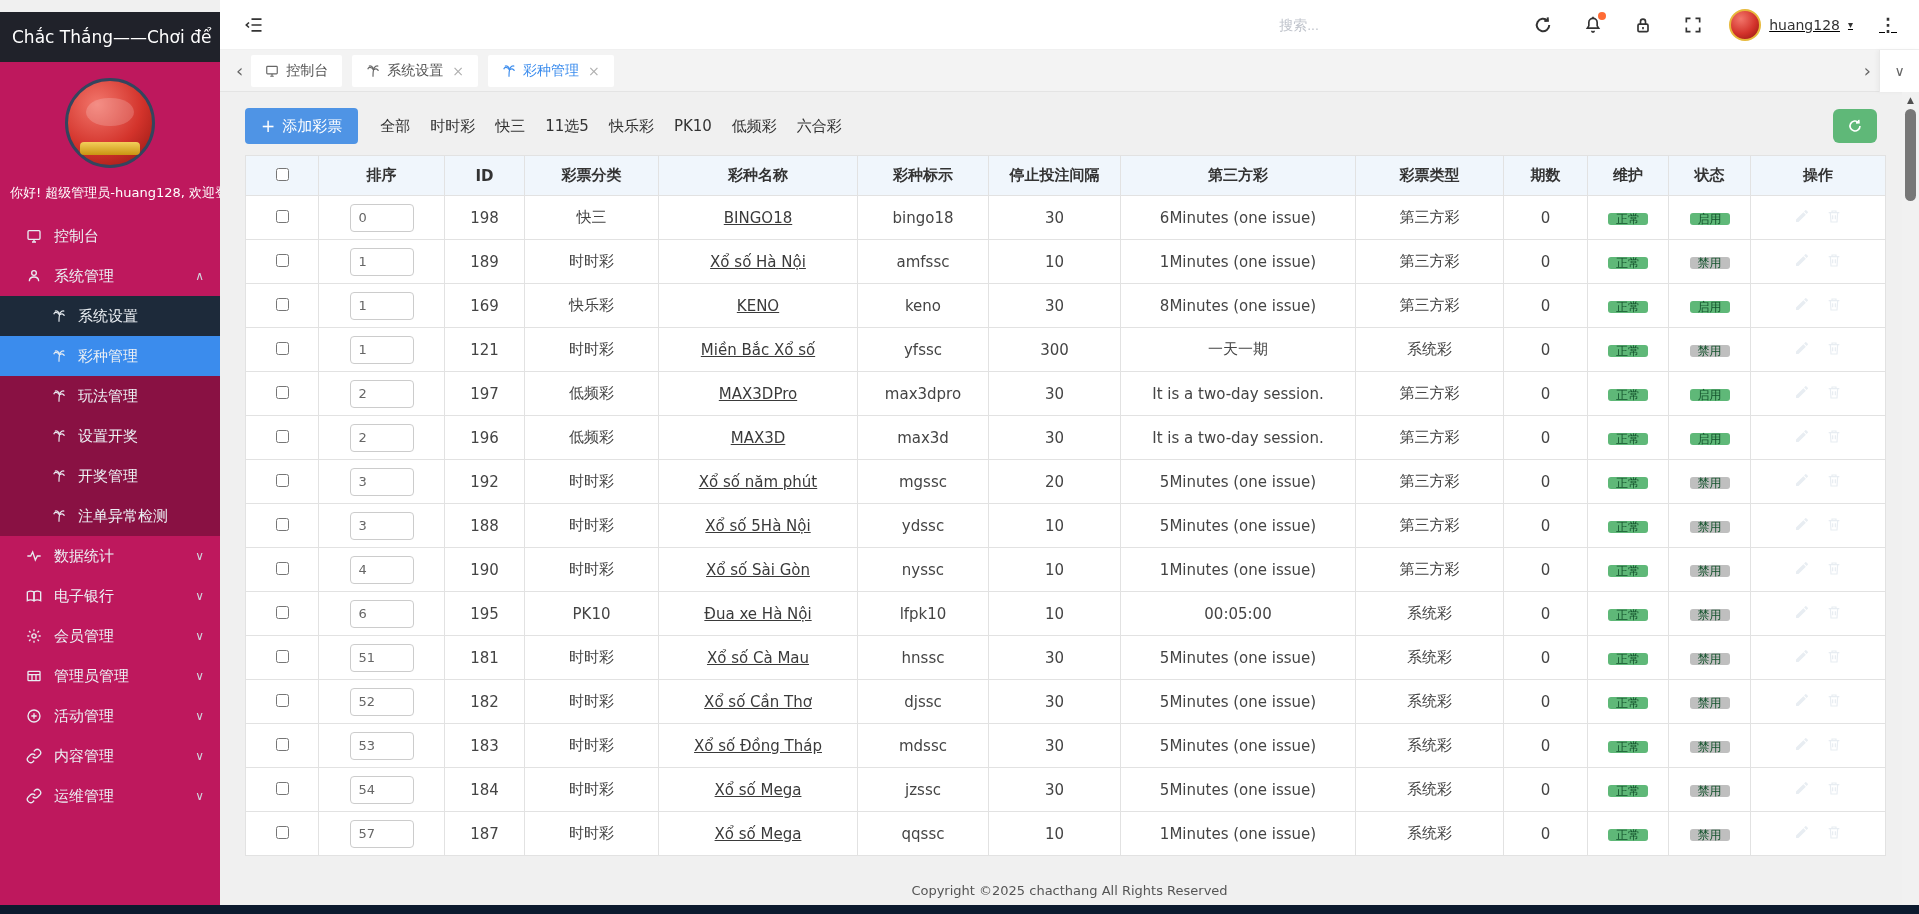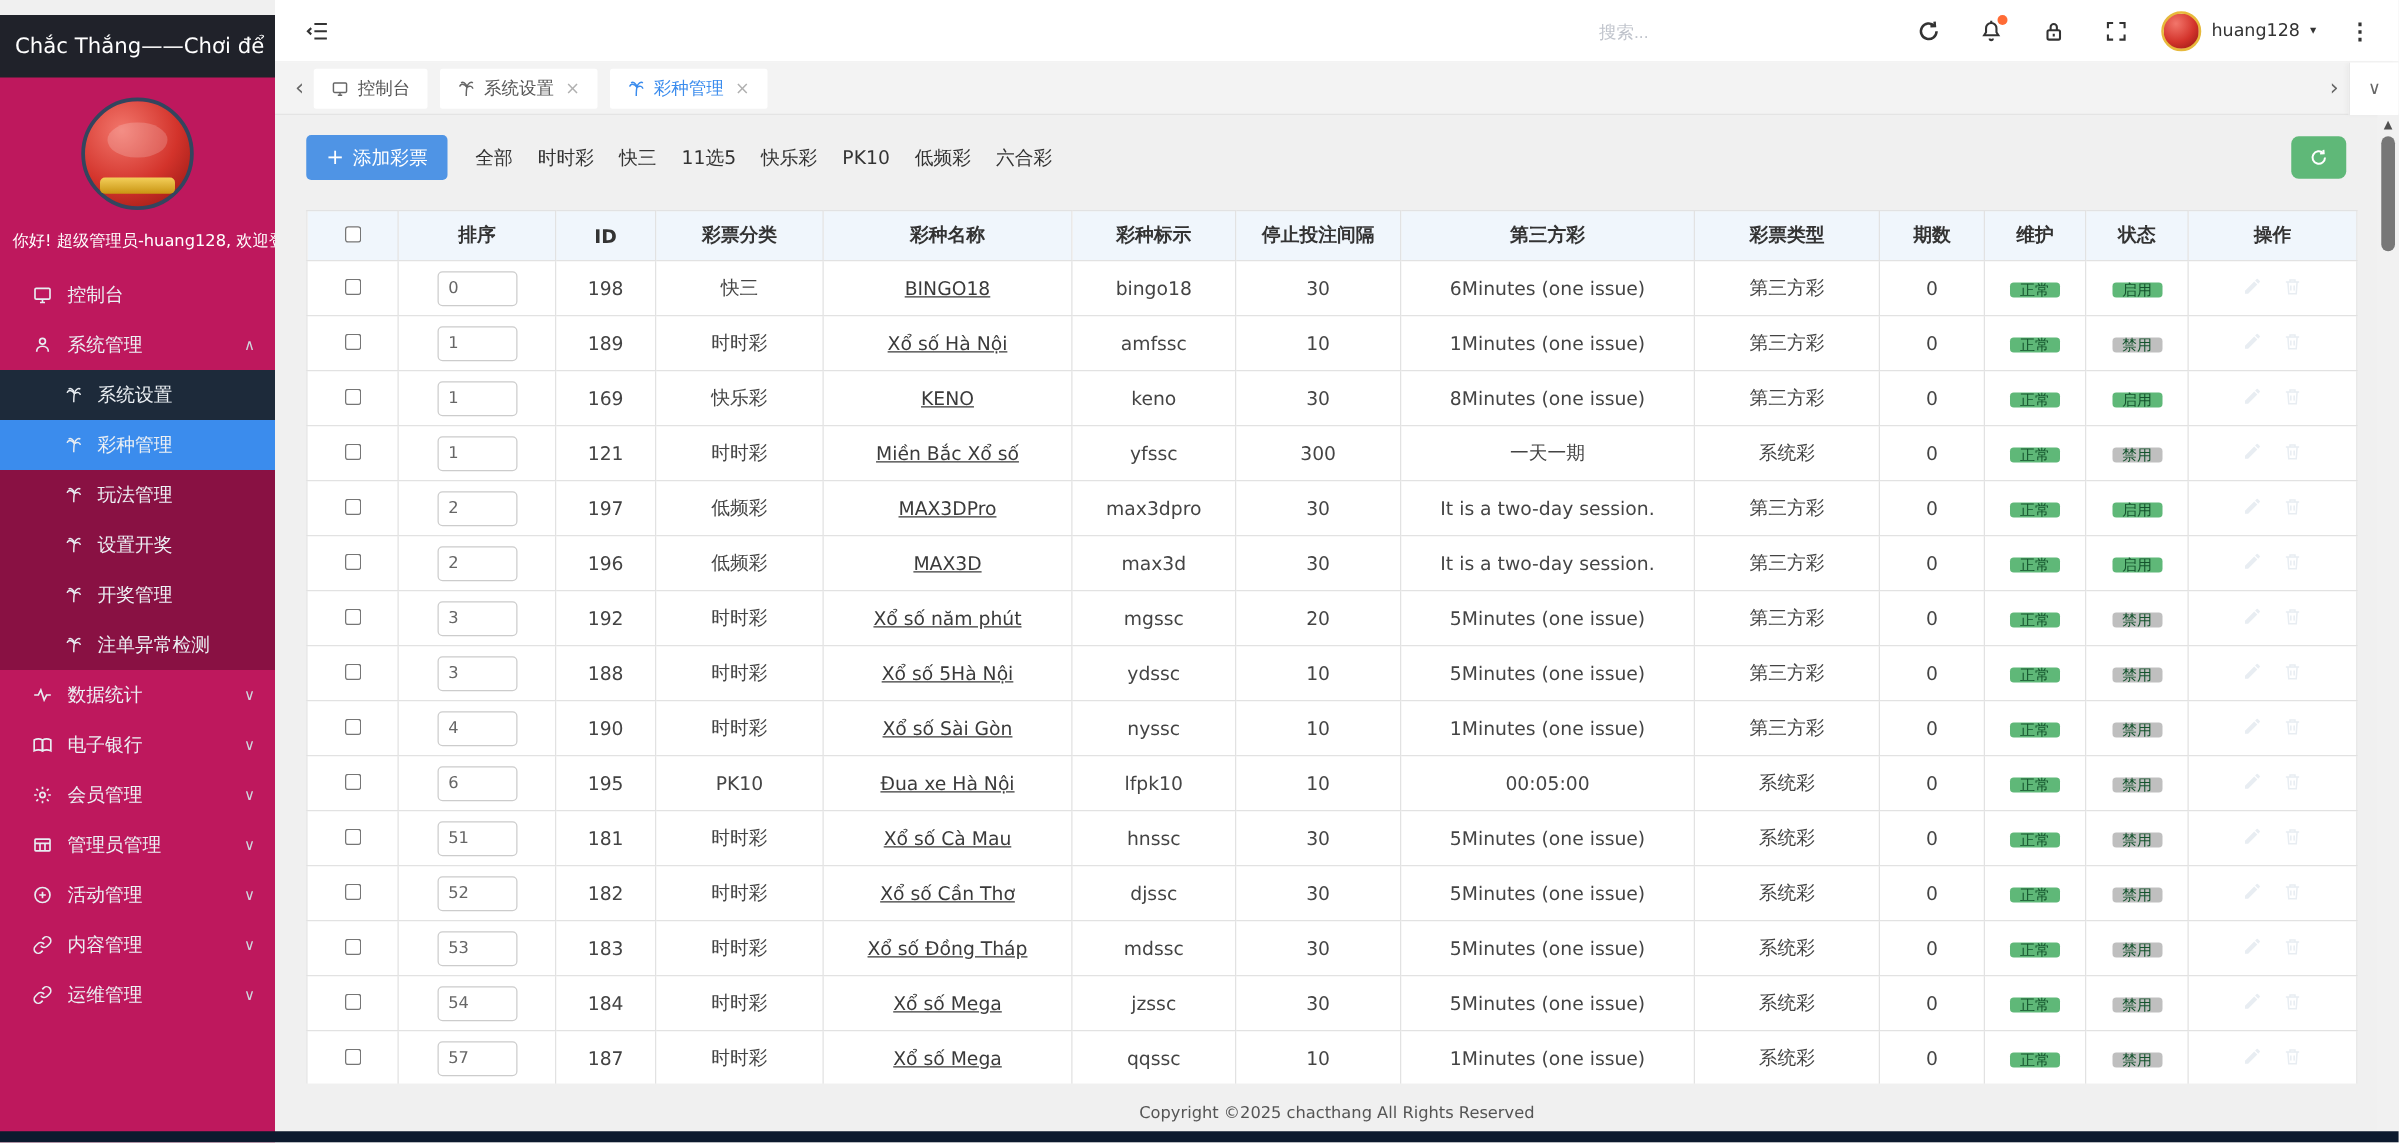--- a/index.html
+++ b/index.html
@@ -35,21 +35,21 @@
   .main { position:absolute; left:220px; right:0; top:0; bottom:0; display:flex; flex-direction:column; }
 
   .topbar { height:50px; background:#fff; display:flex; align-items:center; padding:0 18px 0 20px;
     border-bottom:1px solid #f0f0f0; flex:0 0 auto;justify-content:center; }
   .topbar .ic { color:#333; width:20px; height:20px; }
   .icon-btn { background:none; border:none; cursor:pointer; display:flex; align-items:center;
     position:relative; padding:4px; }
   .spacer { flex:1; }
   .search { border:none; outline:none; font-size:14px; color:#333; width:180px; margin-right:70px; }
   .search::placeholder { color:#c0c4cc; }
-  .right-group { display:flex; align-items:center; gap:22px; }
+  .right-group { display:flex; align-items:center; gap:22px;text-decoration:underline; }
   .bell-dot { position:absolute; top:1px; right:1px; width:8px; height:8px; border-radius:50%; background:#ff6b35; }
   .user { display:flex; align-items:center; gap:8px; cursor:pointer; }
   .avatar { width:32px; height:32px; border-radius:50%; border:2px solid #e7b93c;
     background:radial-gradient(circle at 35% 28%, #f2766b 0%, #d3332b 55%, #8f1410 100%); }
   .username { font-size:14px; color:#333; }
   .user .caret { font-size:10px; color:#333; }
   .kebab { font-size:18px; color:#333; font-weight:bold; }
 
   
   .tabbar { height:42px; background:#f3f3f3; border-bottom:1px solid #e4e4e4; display:flex;
@@ -72,21 +72,21 @@
   .add-btn { background:#4f94e5; color:#fff; border:none; border-radius:4px; height:36px;
     padding:0 16px; font-size:15px; display:flex; align-items:center; gap:7px; cursor:pointer;
     font-family:inherit; }
   .add-btn .plus { font-size:17px; }
   .filters { display:flex; align-items:center; gap:20px; margin-left:22px; }
   .filter { font-size:15px; color:#333; cursor:pointer; }
   .refresh-btn { margin-left:auto; width:44px; height:34px; background:#5FB878; border:none;
     border-radius:6px; color:#fff; display:flex; align-items:center; justify-content:center; cursor:pointer; }
   .refresh-btn .ic { width:16px; height:16px; color:#fff; }
 
-  table { width:100%; border-collapse:collapse; table-layout:fixed; background:#fff; margin-top:24px; }
+  table { width:100%; border-collapse:collapse; table-layout:fixed; background:#fff; margin-top:11px; }
   th,td { border:1px solid #e2e2e2; text-align:center; font-size:15px; color:#444;
     overflow:hidden; white-space:nowrap; }
   thead th { background:#f0f6fc; height:40px; font-weight:bold; color:#333; }
   tbody td { height:44px; }
   .sort-input { width:64px; height:28px; border:1px solid #ccc; border-radius:4px; padding:0 8px;
     font-size:13px; color:#666; font-family:inherit; }
   .name-link { color:#3a3a3a; text-decoration:underline; cursor:pointer; }
   .badge { display:inline-block; padding:0 8px; border-radius:3px; color:#14532d; font-size:12px;
     line-height:1; cursor:pointer; }
   .badge.green, .badge.on { background:#5FB878; }

